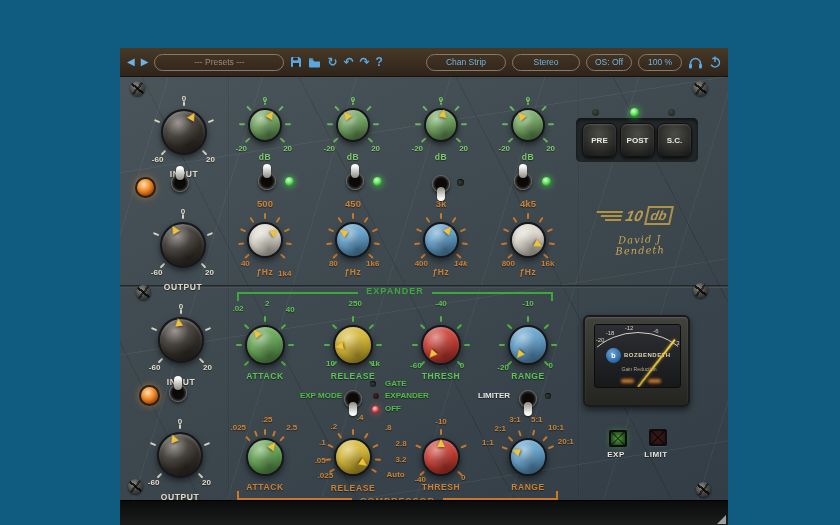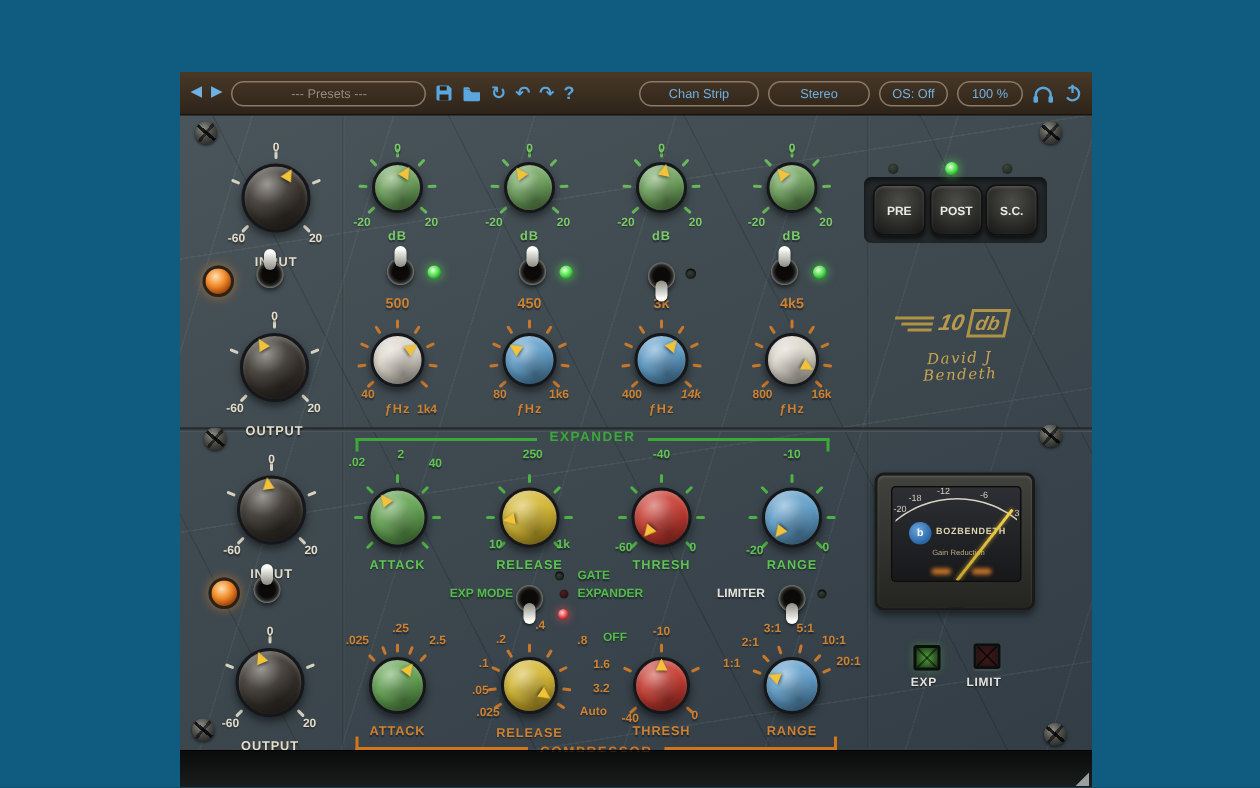--- a/index.html
+++ b/index.html
@@ -201,21 +201,21 @@
     </div>
     <div class="bracket bottom" style="left:117px;top:442px;width:321px;--bc:#d0761e;">
       <div class="bk-seg l"></div>
       <div class="bk-title">COMPRESSOR</div>
       <div class="bk-seg r"></div>
     </div>
 
     <span class="g-label" style="left:158px;top:343px;width:64px;text-align:right;">EXP MODE</span>
     <span class="g-label" style="left:265px;top:331px;">GATE</span>
     <span class="g-label" style="left:265px;top:343px;">EXPANDER</span>
-    <span class="g-label" style="left:265px;top:372px;margin-left:17px;">OFF</span>
+    <span class="g-label" style="left:265px;top:356px;">OFF</span>
     <span class="w-label" style="left:346px;top:343px;width:56px;text-align:center;">LIMITER</span>
 
     <div class="btn-plate"></div>
     <div class="sqbtn" style="left:462px;">PRE</div>
     <div class="sqbtn" style="left:500px;">POST</div>
     <div class="sqbtn" style="left:537px;">S.C.</div>
 
     <div class="logo">
       <span class="l-lines">
           <i></i>
@@ -519,21 +519,21 @@
         <span class="ktick" style="background: rgb(200, 120, 44); transform: rotate(96deg) translateY(-25px);"></span>
         <span class="ktick" style="background: rgb(200, 120, 44); transform: rotate(123deg) translateY(-25px);"></span>
         <div class="kc" style="height: 38px; width: 38px; left: -19px; top: -19px; --kc: #d2b42e;"></div>
         <span class="kptr" style="transform: rotate(125deg) translateY(-13px);"></span>
         <span class="klabel" style="left: -27.6761px; top: 17.9731px; color: rgb(205, 129, 51);">.025</span>
         <span class="klabel" style="left: -32.8192px; top: 3.44944px; color: rgb(205, 129, 51);">.05</span>
         <span class="klabel" style="left: -30.559px; top: -14.9046px; color: rgb(205, 129, 51);">.1</span>
         <span class="klabel" style="left: -19.0771px; top: -30.5297px; color: rgb(205, 129, 51);">.2</span>
         <span class="klabel" style="left: 7.11958px; top: -40.3771px; color: rgb(205, 129, 51);">.4</span>
         <span class="klabel" style="left: 35.238px; top: -29.5682px; color: rgb(205, 129, 51);">.8</span>
-        <span class="klabel" style="left: 48.0631px; top: -13.7819px; color: rgb(205, 129, 51);">1.6</span>
+        <span class="klabel" style="left: 48.0631px; top: -13.7819px; color: rgb(205, 129, 51);">2.8</span>
         <span class="klabel" style="left: 47.9708px; top: 1.67518px; color: rgb(205, 129, 51);">3.2</span>
         <span class="klabel" style="left: 42.6505px; top: 17.2319px; color: rgb(205, 129, 51);">Auto</span>
         <span class="klabel cap" style="left: 3.79641e-15px; top: 31px; color: rgb(205, 129, 51);">RELEASE</span>
       </div>
       <div class="kgroup" style="left: 321px; top: 409px;">
         <span class="ktick" style="background: rgb(200, 120, 44); transform: rotate(-131deg) translateY(-25px);"></span>
         <span class="ktick" style="background: rgb(200, 120, 44); transform: rotate(-65deg) translateY(-25px);"></span>
         <span class="ktick" style="background: rgb(200, 120, 44); transform: rotate(0deg) translateY(-25px);"></span>
         <span class="ktick" style="background: rgb(200, 120, 44); transform: rotate(65deg) translateY(-25px);"></span>
         <span class="ktick" style="background: rgb(200, 120, 44); transform: rotate(131deg) translateY(-25px);"></span>

